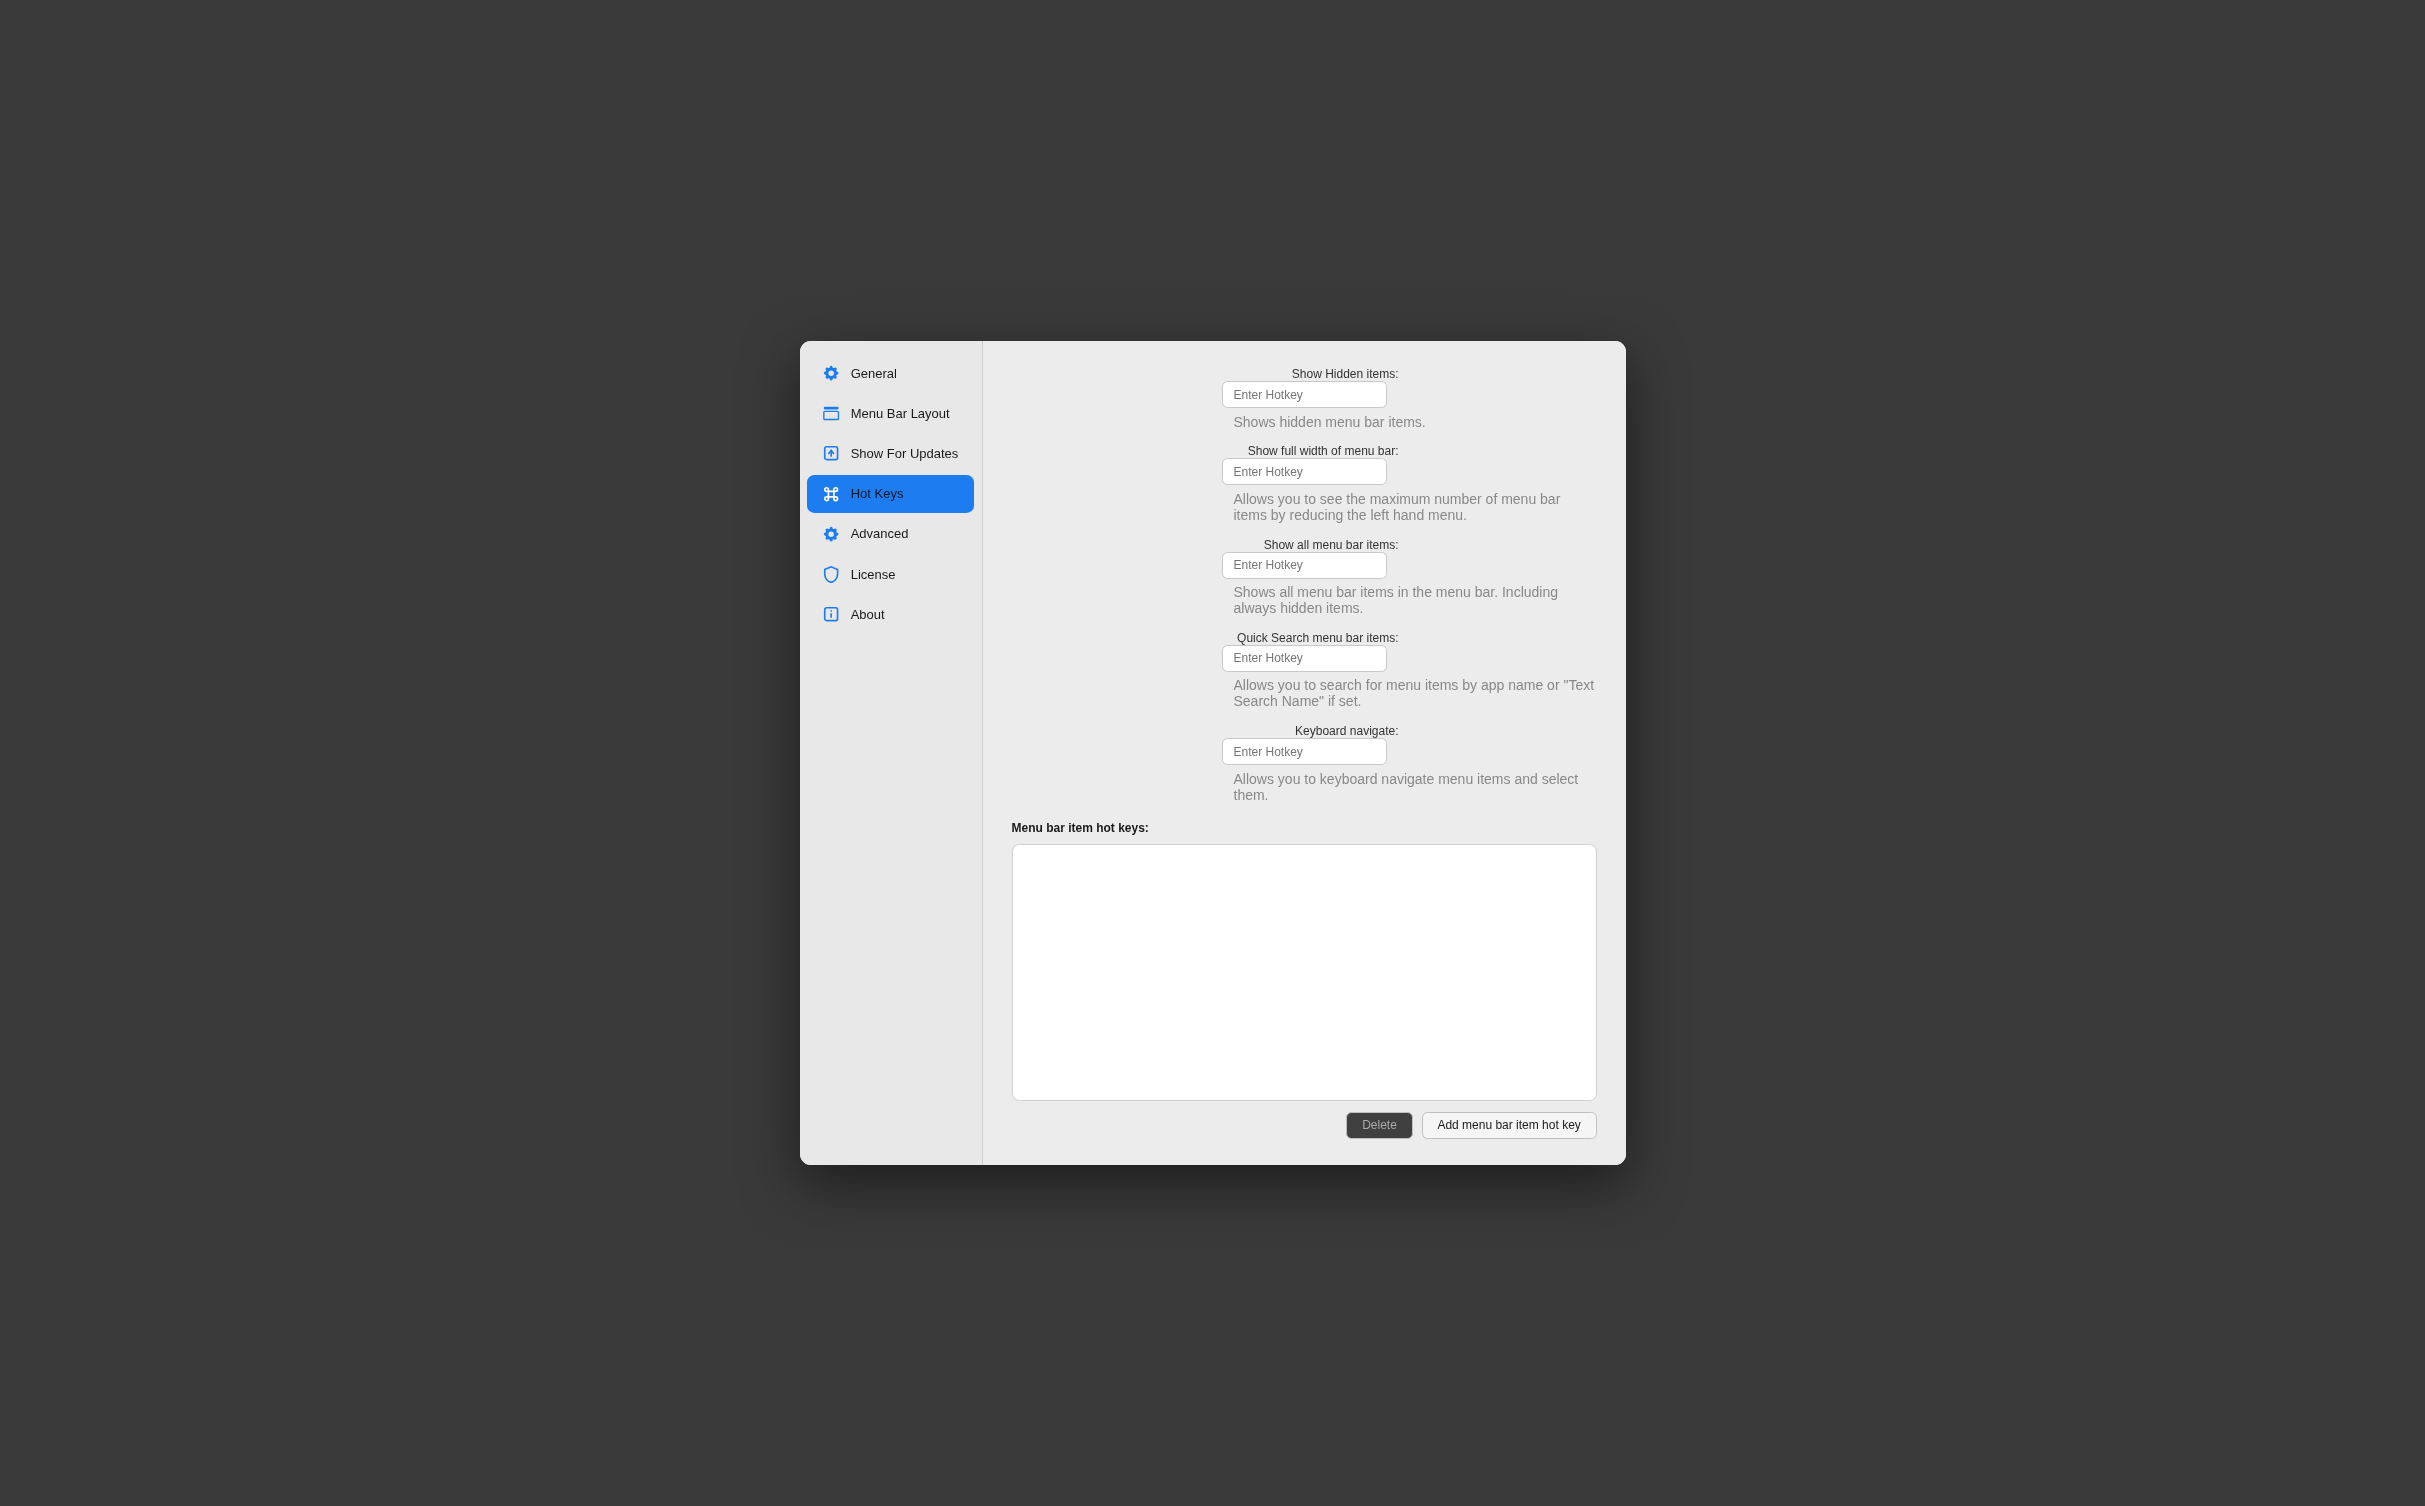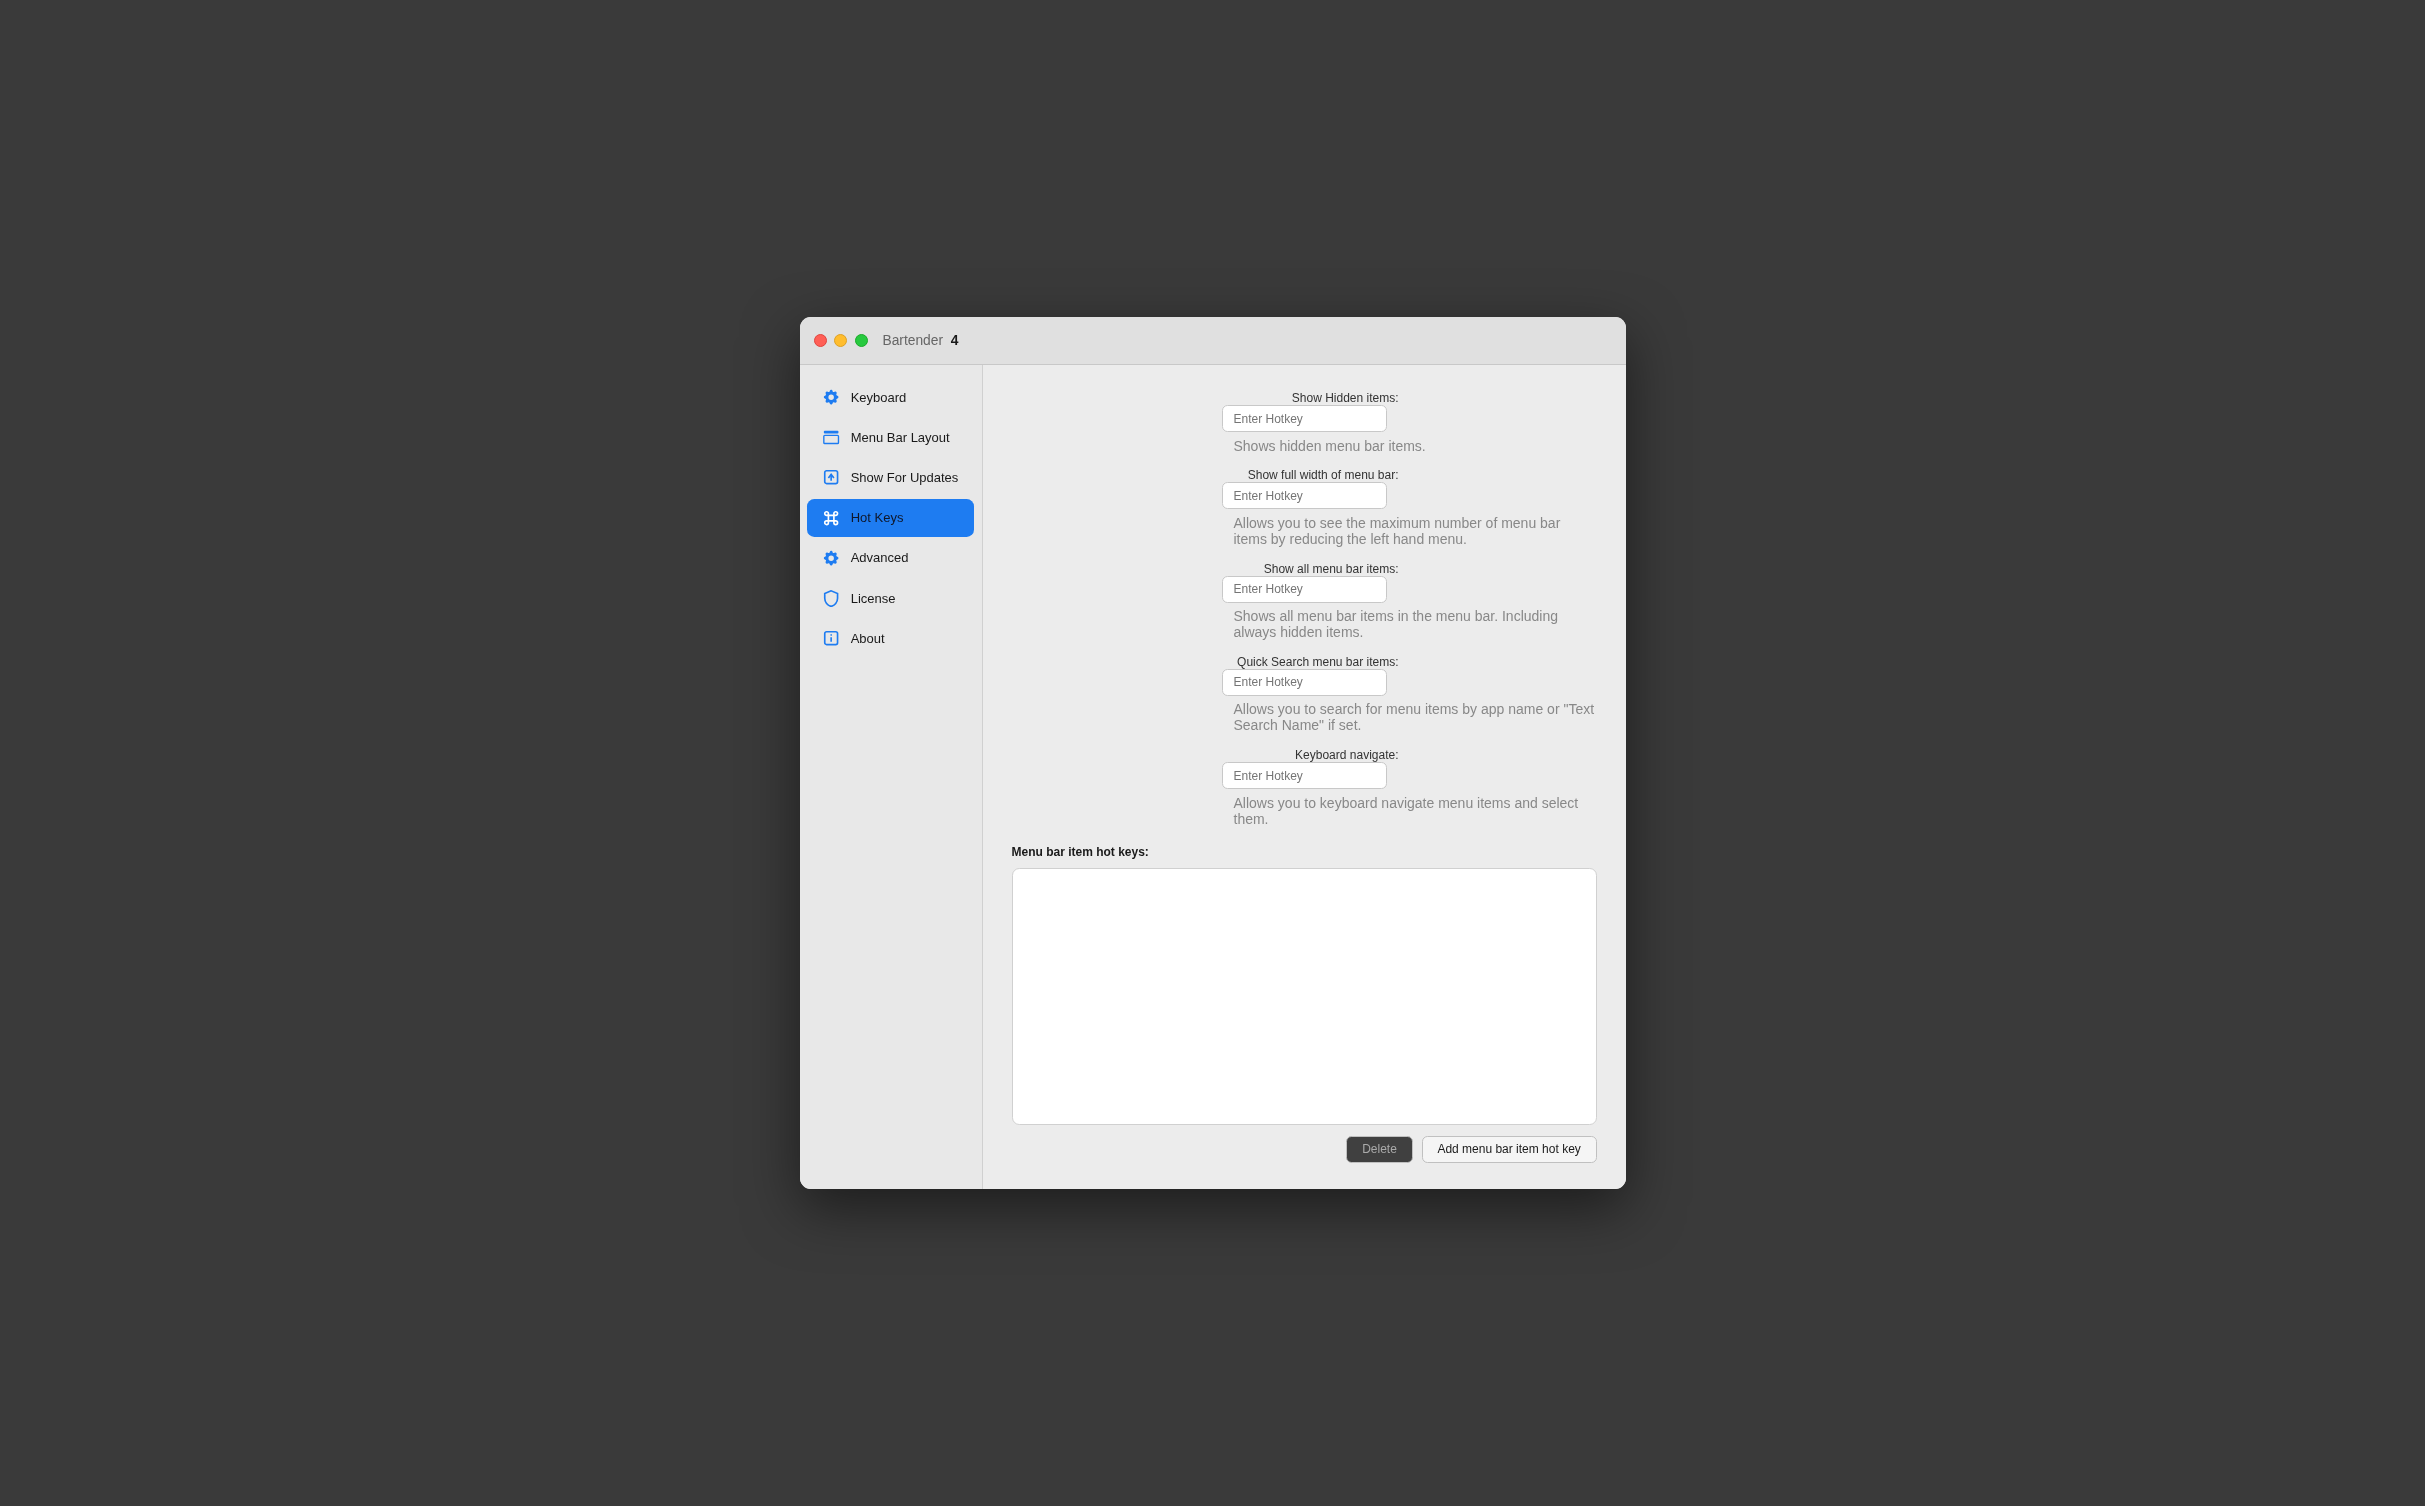--- a/index.html
+++ b/index.html
@@ -200,43 +200,32 @@
     .icon-svg {
       width: 18.3px;
       height: 18.3px;
     }
   </style>
 </head>
 <body>
 
 <div class="window">
 
-  <div class="titlebar">
-    <div class="traffic-lights">
-      <div class="traffic-light close"></div>
-      <div class="traffic-light minimize"></div>
-      <div class="traffic-light maximize"></div>
-    </div>
-    <div class="titlebar-title">
-      <span>Bartender</span>
-      &nbsp;<span style="font-weight:600;color:#1a1a1a;">4</span>
-    </div>
-  </div>
 
   <div class="content">
 
     <div class="sidebar">
 
       <div class="sidebar-item">
         <span class="sidebar-icon">
           <svg class="icon-svg" viewBox="0 0 20 20" fill="currentColor">
             <path fill-rule="evenodd" d="M11.49 3.17c-.38-1.56-2.6-1.56-2.98 0a1.532 1.532 0 01-2.286.948c-1.372-.836-2.942.734-2.106 2.106.54.886.061 2.042-.947 2.287-1.561.379-1.561 2.6 0 2.978a1.532 1.532 0 01.947 2.287c-.836 1.372.734 2.942 2.106 2.106a1.532 1.532 0 012.287.947c.379 1.561 2.6 1.561 2.978 0a1.533 1.533 0 012.287-.947c1.372.836 2.942-.734 2.106-2.106a1.533 1.533 0 01.947-2.287c1.561-.379 1.561-2.6 0-2.978a1.532 1.532 0 01-.947-2.287c.836-1.372-.734-2.942-2.106-2.106a1.532 1.532 0 01-2.287-.947zM10 13a3 3 0 100-6 3 3 0 000 6z" clip-rule="evenodd"></path>
           </svg>
         </span>
-        <span>Keyboard</span>
+        <span>General</span>
       </div>
 
       <div class="sidebar-item">
         <span class="sidebar-icon">
           <svg class="icon-svg" viewBox="0 0 20 20" fill="currentColor">
             <rect x="2" y="3" width="16" height="3" rx="1"></rect>
             <rect x="2" y="8" width="16" height="9" rx="1" fill="none" stroke="currentColor" stroke-width="1.5"></rect>
           </svg>
         </span>
         <span>Menu Bar Layout</span>

